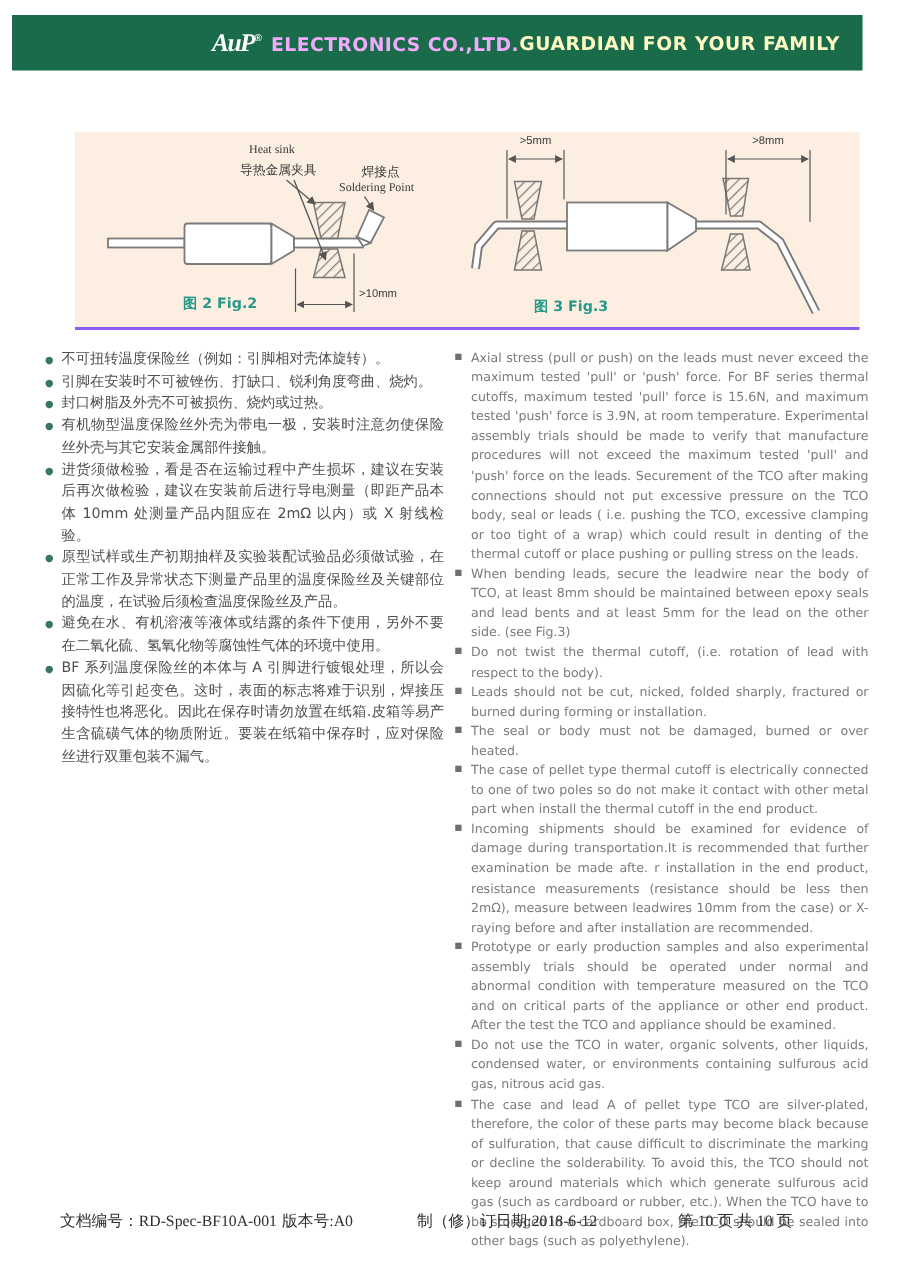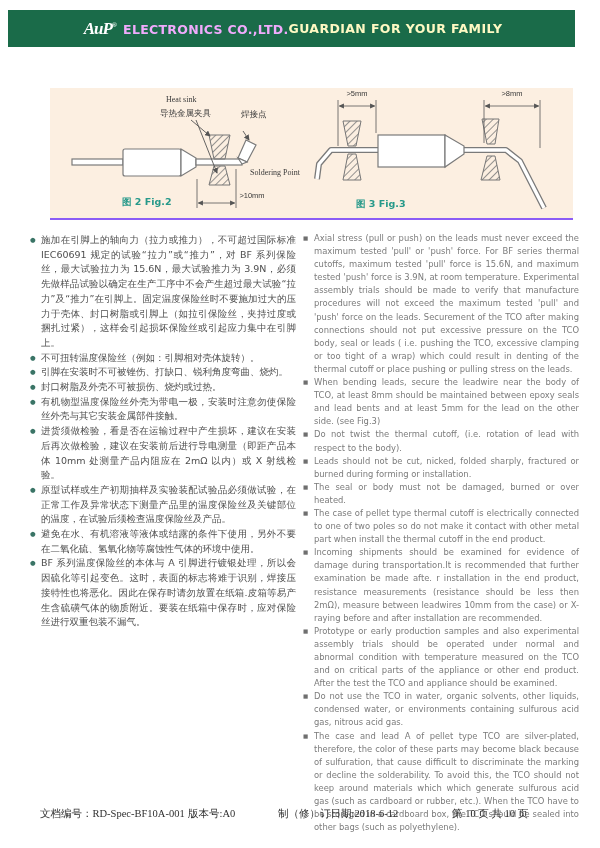--- a/index.html
+++ b/index.html
@@ -1,21 +1,21 @@
 <!DOCTYPE html>
 <html><head>
 <meta charset="utf-8">
 <style>
   html,body{margin:0;padding:0;background:#ffffff;}
   .page{position:relative;width:600px;height:848px;background:#ffffff;overflow:hidden;
         font-family:"DejaVu Sans","Liberation Sans",sans-serif;}
 
   
   .header-bar{position:absolute;left:8px;top:10px;width:567px;height:37px;
-    background:#1a6b49;display:flex;align-items:center;justify-content:center;
+    background:#1a6b49;display:flex;align-items:center;justify-content:flex-end;
     box-sizing:border-box;padding:0 15px 0 18px;}
   .logo-group{display:flex;align-items:baseline;gap:7px;}
   .logo-mark{font-family:"Liberation Serif","DejaVu Serif",serif;font-style:italic;
     font-weight:bold;font-size:17px;color:#ffffff;letter-spacing:-1px;}
   .logo-reg{font-size:7px;color:#ffffff;vertical-align:super;}
   .company-name{color:#f0abfc;font-weight:bold;font-size:12.5px;letter-spacing:0.3px;}
   .tagline{color:#fef9c3;font-weight:bold;font-size:12.5px;letter-spacing:0.4px;}
 
   
   .figures-panel{position:absolute;left:50px;top:88px;width:523px;height:130px;
@@ -116,31 +116,30 @@
         <line x1="289.5" y1="18" x2="324.5" y2="18" marker-start="url(#arr)" marker-end="url(#arr)"></line>
         <line x1="434" y1="12" x2="434" y2="55"></line>
         <line x1="490" y1="12" x2="490" y2="60"></line>
         <line x1="435.5" y1="18" x2="488.5" y2="18" marker-start="url(#arr)" marker-end="url(#arr)"></line>
       </g>
     </svg>
 
     <span class="fig-label en" style="left:116px;top:7px;">Heat sink</span>
     <span class="fig-label cn" style="left:110px;top:20px;">导热金属夹具</span>
     <span class="fig-label cn" style="left:191px;top:21px;">焊接点</span>
-    <span class="fig-label en" style="left:200px;top:32px;margin-top:48px;">Soldering Point</span>
+    <span class="fig-label en" style="left:176px;top:32px;">Soldering Point</span>
     <span class="fig-dim" style="left:146px;top:103px;margin-left:36px;">&gt;10mm</span>
     <span class="fig-caption" style="left:72px;top:108px;">图 2  Fig.2</span>
 
     <span class="fig-dim" style="left:287px;top:1px;">&gt;5mm</span>
     <span class="fig-dim" style="left:442px;top:1px;">&gt;8mm</span>
     <span class="fig-caption" style="left:306px;top:110px;">图 3  Fig.3</span>
   </div>
 
   <ul class="notes notes-cn">
-    <li>施加在引脚上的轴向力（拉力或推力），不可超过国际标准IEC60691 规定的试验“拉力”或“推力”，对 BF 系列保险丝，最大试验拉力为 15.6N，最大试验推力为 3.9N，必须先做样品试验以确定在生产工序中不会产生超过最大试验“拉力”及“推力”在引脚上。固定温度保险丝时不要施加过大的压力于壳体、封口树脂或引脚上（如拉引保险丝，夹持过度或捆扎过紧），这样会引起损坏保险丝或引起应力集中在引脚上。</li>
     <li>不可扭转温度保险丝（例如：引脚相对壳体旋转）。</li>
     <li>引脚在安装时不可被锉伤、打缺口、锐利角度弯曲、烧灼。</li>
     <li>封口树脂及外壳不可被损伤、烧灼或过热。</li>
     <li>有机物型温度保险丝外壳为带电一极，安装时注意勿使保险丝外壳与其它安装金属部件接触。</li>
     <li>进货须做检验，看是否在运输过程中产生损坏，建议在安装后再次做检验，建议在安装前后进行导电测量（即距产品本体 10mm 处测量产品内阻应在 2mΩ 以内）或 X 射线检验。</li>
     <li>原型试样或生产初期抽样及实验装配试验品必须做试验，在正常工作及异常状态下测量产品里的温度保险丝及关键部位的温度，在试验后须检查温度保险丝及产品。</li>
     <li>避免在水、有机溶液等液体或结露的条件下使用，另外不要在二氧化硫、氢氧化物等腐蚀性气体的环境中使用。</li>
     <li>BF 系列温度保险丝的本体与 A 引脚进行镀银处理，所以会因硫化等引起变色。这时，表面的标志将难于识别，焊接压接特性也将恶化。因此在保存时请勿放置在纸箱.皮箱等易产生含硫磺气体的物质附近。要装在纸箱中保存时，应对保险丝进行双重包装不漏气。</li>
   </ul>
 

